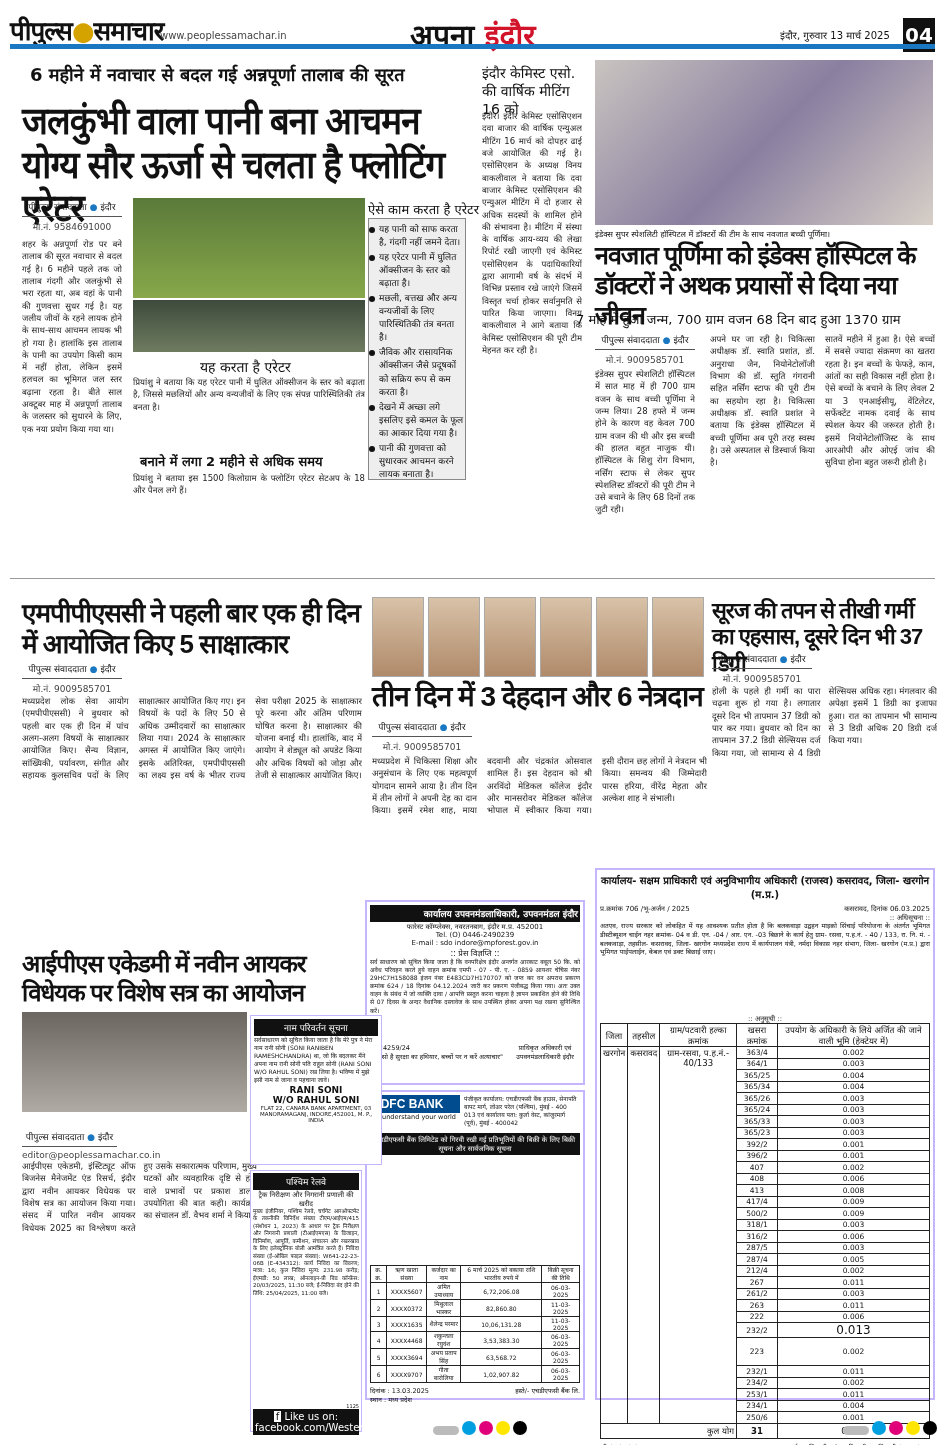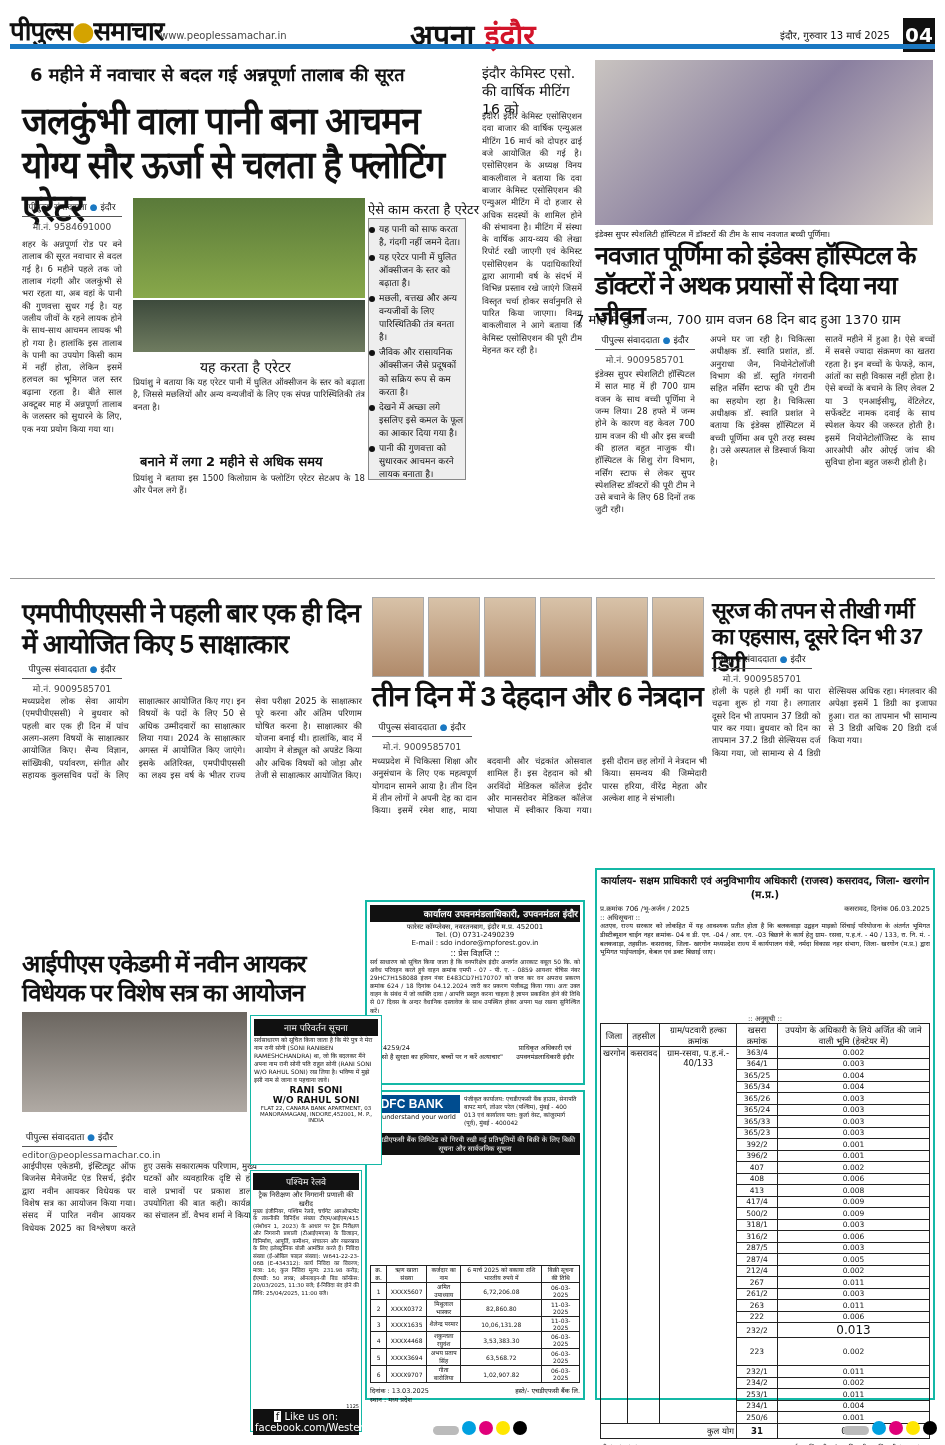--- a/index.html
+++ b/index.html
@@ -23,21 +23,21 @@
 .col{font-size:8.5px;line-height:1.45;text-align:justify;color:#222}
 .photo{background:linear-gradient(#5a7a3a,#88a84a)}
 .photo2{background:linear-gradient(#3d4a3c,#6f7c60)}
 .hosp{background:linear-gradient(135deg,#c9c4c0,#8a7fa0 50%,#d7cfc7)}
 .cap{font-size:8px}
 .box{border:1px solid #888;background:#eee}
 .box ul{list-style:none;padding:4px 0}
 .box li{font-size:9px;line-height:1.45;padding-left:10px;position:relative;margin-bottom:2px}
 .box li:before{content:"";position:absolute;left:0;top:4px;width:6px;height:6px;border-radius:50%;background:#111}
 .face{border:1px solid #aaa;background:linear-gradient(#d8c2a8,#b08a6a)}
-.notice{border:2px solid #14b8a6;background:#fff}
+.notice{border:2px solid #c4b5fd;background:#fff}
 table{border-collapse:collapse;width:100%}
 td,th{border:1px solid #222;font-size:8.5px;text-align:center;padding:0 2px;height:15px;font-weight:normal}
 .reg{width:14px;height:14px;border-radius:50%;display:inline-block;margin-left:3px}
 .reg.g{width:26px;height:9px;border-radius:5px;background:#bbb}
 .blackbar{background:#111;color:#fff;text-align:center;font-size:9px;padding:2px}
 </style>
 </head>
 <body>
 
 <div class="abs mast">
@@ -119,21 +119,21 @@
   <div class="mob">मो.नं. 9009585701</div>
 </div>
 <div class="abs col" style="left:712px;top:685px;width:225px;height:180px;overflow:hidden;column-count:2;column-gap:8px">होली के पहले ही गर्मी का पारा चढ़ना शुरू हो गया है। लगातार दूसरे दिन भी तापमान 37 डिग्री को पार कर गया। बुधवार को दिन का तापमान 37.2 डिग्री सेल्सियस दर्ज किया गया, जो सामान्य से 4 डिग्री सेल्सियस अधिक रहा। मंगलवार की अपेक्षा इसमें 1 डिग्री का इजाफा हुआ। रात का तापमान भी सामान्य से 3 डिग्री अधिक 20 डिग्री दर्ज किया गया।</div>
 
 <div class="abs notice" style="left:595px;top:868px;width:340px;height:532px;padding:3px">
   <div style="font-size:10px;font-weight:bold;text-align:center">कार्यालय- सक्षम प्राधिकारी एवं अनुविभागीय अधिकारी (राजस्व) कसरावद, जिला- खरगोन (म.प्र.)</div>
   <div style="display:flex;justify-content:space-between;font-size:7px;margin-top:3px">
       <span>प्र.क्रमांक 706 /भू-अर्जन / 2025</span>
       <span>कसरावद, दिनांक 06.03.2025</span>
     </div>
-  <div style="font-size:7px;text-align:left">:: अधिसूचना ::</div>
+  <div style="font-size:7px;text-align:right">:: अधिसूचना ::</div>
   <div style="font-size:6.5px;line-height:1.35;text-align:justify;height:92px;overflow:hidden">अतएव, राज्य सरकार को लोकहित में यह आवश्यक प्रतीत होता है कि बलकवाड़ा उद्वहन माइक्रो सिंचाई परियोजना के अंतर्गत भूमिगत डीस्टीब्यूशन चाईन नहर क्रमांक- 04 व डी. एन. -04 / आर. एन. -03 बिछाने के कार्य हेतु ग्राम- रसवा, प.ह.नं. - 40 / 133, रा. नि. मं. - बलकवाड़ा, तहसील- कसरावद, जिला- खरगोन मध्यप्रदेश राज्य में कार्यपालन यंत्री, नर्मदा विकास नहर संभाग, जिला- खरगोन (म.प्र.) द्वारा भूमिगत पाईपलाईन, केबल एवं डक्ट बिछाई जाए।</div>
   <div style="font-size:7px;text-align:center">:: अनुसूची ::</div>
   <table>
     <thead>
         <tr id="land-head">
           <th>जिला</th>
           <th>तहसील</th>
           <th>ग्राम/पटवारी हल्का क्रमांक</th>
           <th>खसरा क्रमांक</th>
           <th>उपयोग के अधिकारी के लिये अर्जित की जाने वाली भूमि (हेक्टेयर में)</th>
@@ -279,21 +279,21 @@
         <div>जी-24218/24</div>
         <div>"पॉक्सो है सुरक्षा का हथियार, बच्चों पर न करें अत्याचार"</div>
       </div>
     <div style="text-align:center;width:160px">भू-अर्जन अधिकारी एवं अनुविभागीय अधिकारी (राजस्व) कसरावद, जिला-खरगोन (म.प्र.)</div>
   </div>
 </div>
 
 <div class="abs notice" style="left:365px;top:900px;width:220px;height:185px;padding:3px">
   <div style="background:#111;color:#fff;font-size:9px;font-weight:bold;text-align:right;padding:2px">कार्यालय उपवनमंडलाधिकारी, उपवनमंडल इंदौर</div>
   <div style="font-size:7px;text-align:center">फारेस्ट कॉम्प्लेक्स, नवरतनबाग, इंदौर म.प्र. 452001</div>
-  <div style="font-size:7px;text-align:center">Tel. (O) 0731-2490239</div>
+  <div style="font-size:7px;text-align:center">Tel. (O) 0446-2490239</div>
   <div style="font-size:7px;text-align:center">E-mail : sdo indore@mpforest.gov.in</div>
   <div style="font-size:8px;text-align:center">:: प्रेस विज्ञप्ति ::</div>
   <div style="font-size:6px;line-height:1.35;text-align:justify;height:85px;overflow:hidden">सर्व साधारण को सूचित किया जाता है कि वनपरिक्षेत्र इंदौर अन्तर्गत आरकाट बबूल 50 कि. को अवैध परिवहन करते हुये वाहन क्रमांक एमपी - 07 - पी. ए. - 0859 आयशर चेचिस नंबर 29HC7H158088 इंजन नंबर E483CD7H170707 को जप्त कर वन अपराध प्रकरण क्रमांक 624 / 18 दिनांक 04.12.2024 जारी कर प्रकरण पंजीबद्ध किया गया। अतः उक्त वाहन के संबंध में जो व्यक्ति दावा / आपत्ति प्रस्तुत करना चाहता है ज्ञापन प्रकाशित होने की तिथि से 07 दिवस के अन्दर वैधानिक दस्तावेज के साथ उपस्थित होकर अपना पक्ष रखना सुनिश्चित करें।</div>
   <div style="display:flex;justify-content:space-between;font-size:6.5px">
       <div>
         <div>जी-24259/24</div>
         <div>"पॉक्सो है सुरक्षा का हथियार, बच्चों पर न करें अत्याचार"</div>
       </div>
       <div style="width:70px;text-align:center">प्राधिकृत अधिकारी एवं उपवनमंडलाधिकारी इंदौर</div>
     </div>

